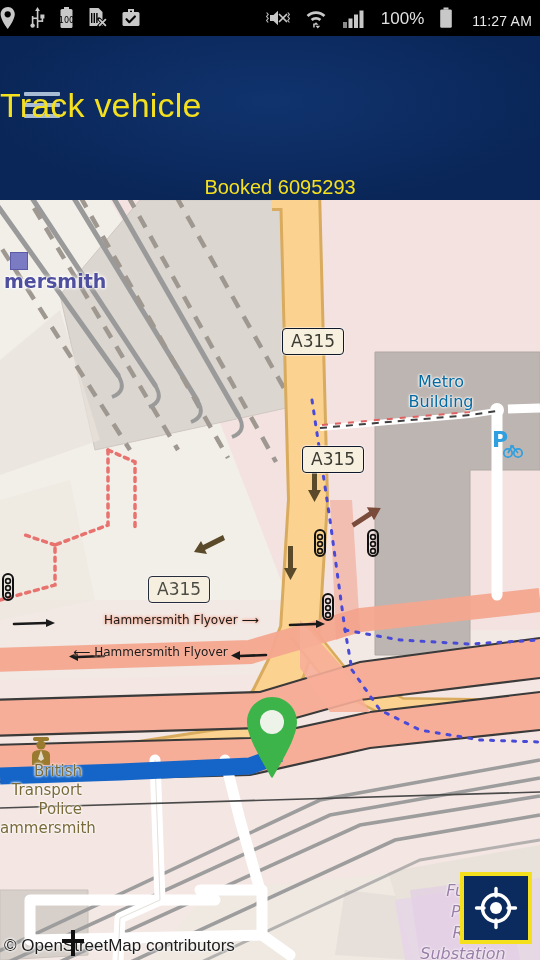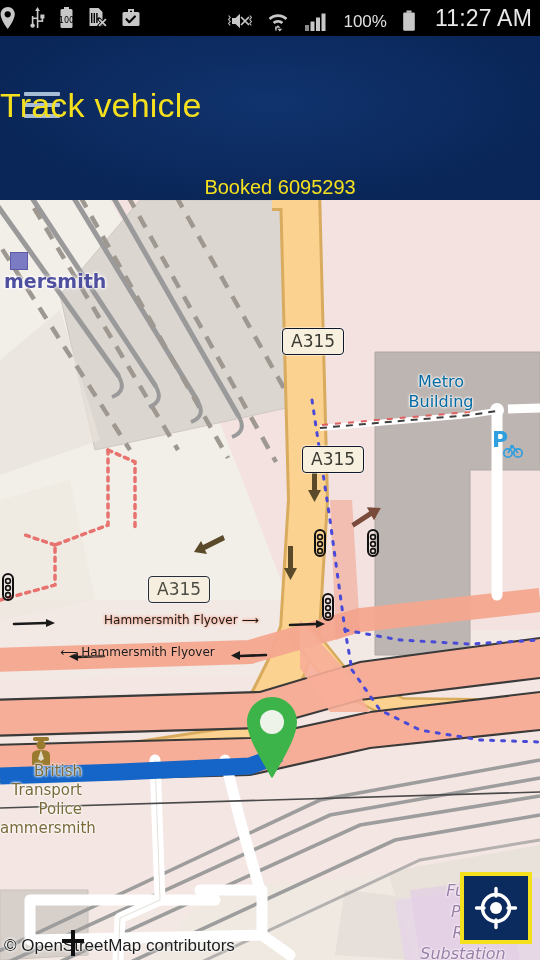--- a/index.html
+++ b/index.html
@@ -15,21 +15,21 @@
   #status-bar {
     position: absolute; top: 0; left: 0;
     width: 540px; height: 36px;
     background: #000;
     display: flex; align-items: center;
     color: #d6d6d6;
   }
   #status-left { display: flex; align-items: center; gap: 14px; padding-left: 0; }
   #status-right { display: flex; align-items: flex-end; gap: 15px; margin-left: auto; padding-right: 8px; }
   .sb-icon { display: block; }
-  #clock-text { font-size: 23px; color: #e8e8e8; letter-spacing: .2px; margin-left: 4px; }
+  #clock-text { font-size: 14px; color: #e8e8e8; letter-spacing: .2px; margin-left: 4px; }
   #battery-pct { font-size: 17px; color: #e0e0e0; }
 
   
   #app-header {
     position: absolute; top: 36px; left: 0;
     width: 540px; height: 164px;
     background: #0b2a5e;
     background-image: radial-gradient(ellipse at 50% 40%, #10336e 0%, #0a2658 75%);
   }
   #hamburger-button {
@@ -416,21 +416,21 @@
         <rect x="3" y="2" width="10" height="26" rx="5" fill="none" stroke="#111" stroke-width="2"></rect>
         <circle cx="8" cy="9" r="2.4" fill="none" stroke="#111" stroke-width="1.6"></circle>
         <circle cx="8" cy="16" r="2.4" fill="none" stroke="#111" stroke-width="1.6"></circle>
         <circle cx="8" cy="23" r="2.4" fill="none" stroke="#111" stroke-width="1.6"></circle>
       </svg>
     </div>
 
     <div class="map-label motorway-label" style="left:104px; top:413px;">
       <span>Hammersmith Flyover</span><span style="margin-left:4px;">⟶</span>
     </div>
-    <div class="map-label motorway-label" style="left:60px; top:445px;">
+    <div class="map-label motorway-label" style="left:73px; top:445px;">
       <span style="margin-right:4px;">⟵</span><span>Hammersmith Flyover</span>
     </div>
 
     <div class="map-label" style="left:28px; top:535px;">
       <svg width="26" height="30" viewBox="0 0 26 30">
         <rect x="5" y="2" width="16" height="4" rx="1.8" fill="#9a7a2e"></rect>
         <circle cx="13" cy="10" r="4.6" fill="#9a7a2e"></circle>
         <path d="M4 30 L4 20 q0-5 9-5 q9 0 9 5 L22 30 Z" fill="#9a7a2e"></path>
         <path d="M13 15 l-3 9 l3 2 l3 -2 z" fill="#f0ebe0" opacity="0.85"></path>
       </svg>

